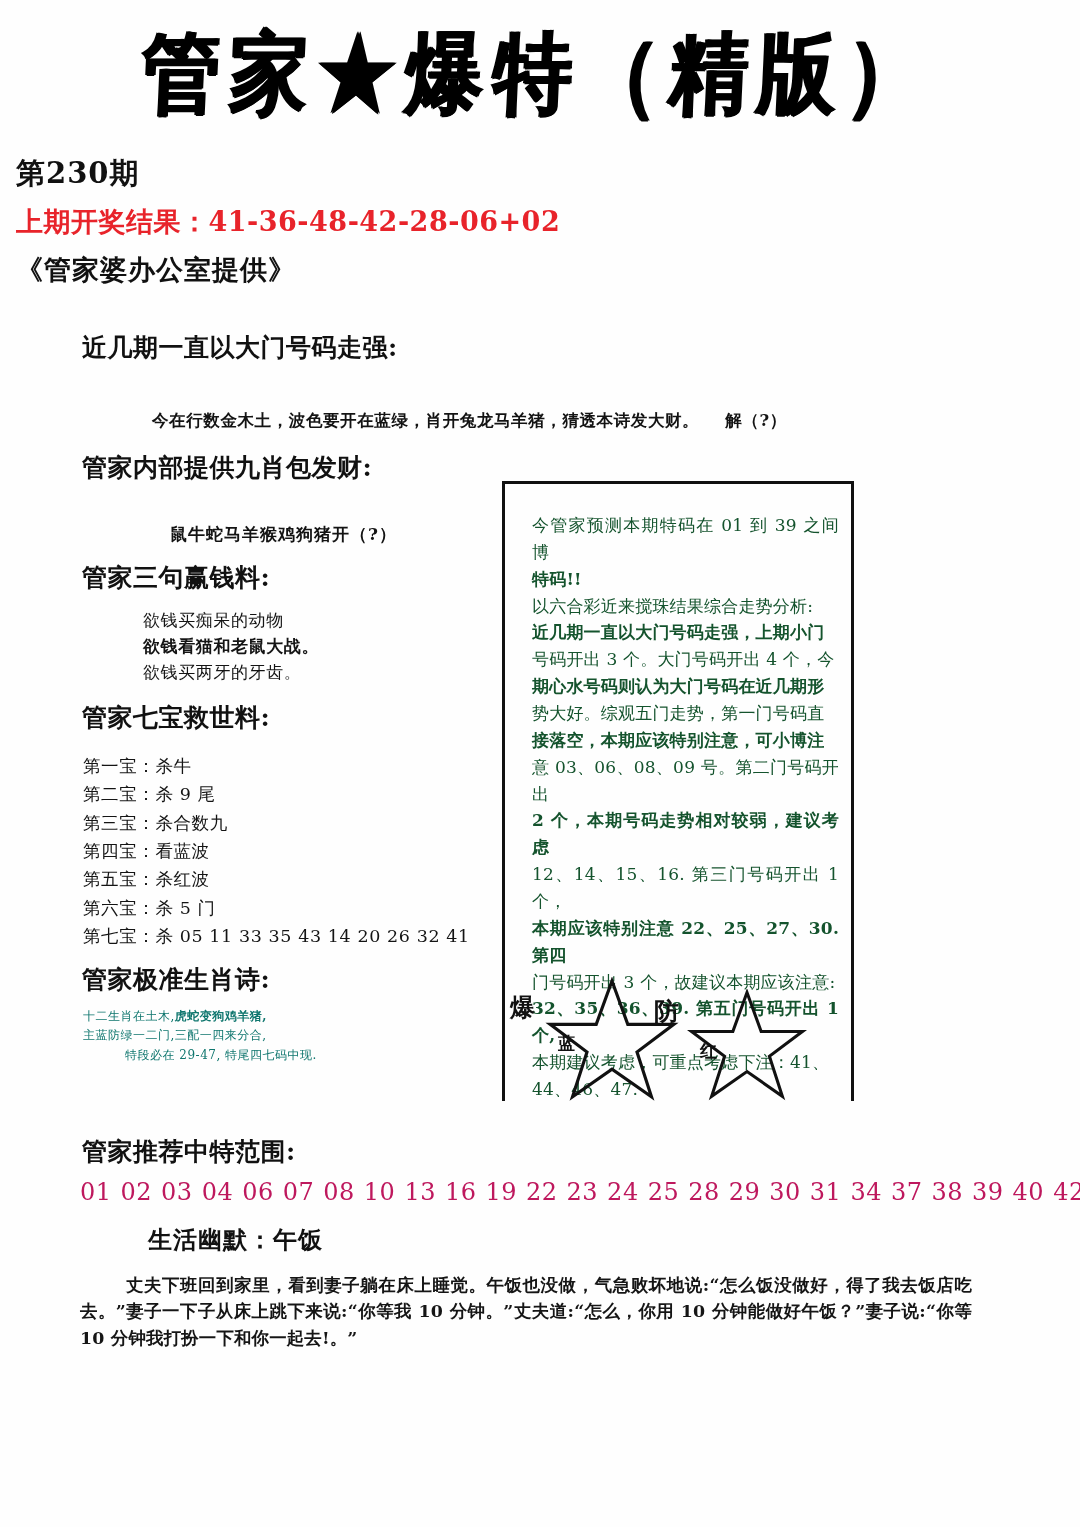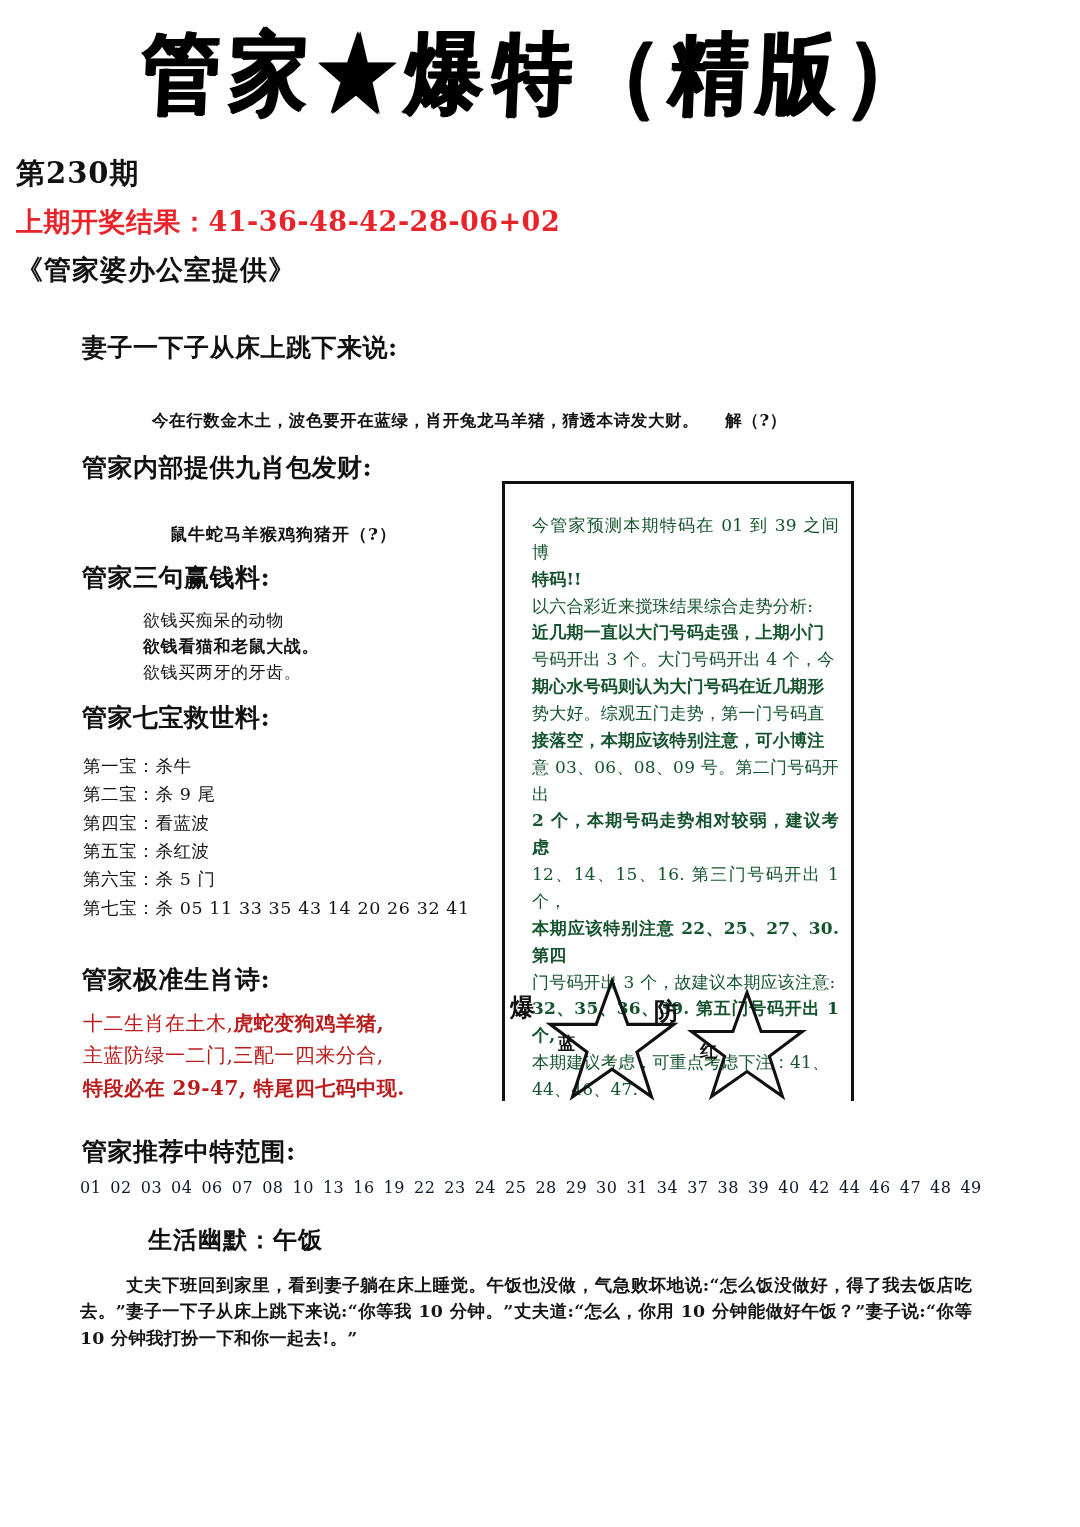--- a/index.html
+++ b/index.html
@@ -157,46 +157,47 @@
 
   .head-poem {
     position: absolute;
     left: 82px;
     top: 964px;
   }
   .zodiac-poem {
     position: absolute;
     left: 83px;
     top: 1007px;
-    font-size: 20px;
+    font-size: 12px;
     line-height: 1.62;
-    color: #b91c1c;
+    color: #0f766e;
     letter-spacing: 0.5px;
     width: 420px;
   }
   .zodiac-poem .row { white-space: nowrap; }
   .zodiac-poem .row .b { font-weight: 700; }
   .zodiac-poem .row.indent { text-align: right; padding-right: 46px; font-weight: 700; }
-  .zodiac-poem .row.all-b { font-weight: 700; }
+  .zodiac-poem .row.all-b { font-weight: 400; margin-left: 42px; }
 
   .head-range {
     position: absolute;
     left: 82px;
     top: 1136px;
   }
   .range-nums {
     position: absolute;
     left: 80px;
     top: 1178px;
     width: 920px;
-    font-size: 16px;
+    font-size: 24px;
     font-family: "DejaVu Serif", "Liberation Serif", serif;
     letter-spacing: 0.5px;
-    color: #0f172a;
-    white-space: nowrap;
+    color: #be185d;
+    white-space: nowrap;
+    text-align: center;
   }
   .range-nums span { margin-right: 9px; }
 
   
   .analysis-box {
     position: absolute;
     left: 502px;
     top: 481px;
     width: 352px;
     height: 620px;
@@ -290,40 +291,41 @@
     <div class="masthead-title">管家★爆特（精版）</div>
   </div>
 
   <div class="issue-block">
     <div class="issue-no">第230期</div>
     <div class="last-draw">上期开奖结果：41-36-48-42-28-06+02</div>
     <div class="office-line">《管家婆办公室提供》</div>
   </div>
 
   <div class="col-left">
-    <div class="sec-head">妻子一下子从床上跳下来说:</div>
+    <div class="sec-head">近几期一直以大门号码走强:</div>
   </div>
   <div class="four-phrase">
     <span>今在行数金木土，波色要开在蓝绿，肖开兔龙马羊猪，猜透本诗发大财。</span><span class="solve">解（?）</span>
   </div>
 
   <div class="sec-head head-9">管家内部提供九肖包发财:</div>
   <div class="nine-zodiac">鼠牛蛇马羊猴鸡狗猪开（?）</div>
 
   <div class="sec-head head-3">管家三句赢钱料:</div>
   <div class="three-lines">
     <div>欲钱买痴呆的动物</div>
     <div class="bold">欲钱看猫和老鼠大战。</div>
     <div>欲钱买两牙的牙齿。</div>
   </div>
 
   <div class="sec-head head-7">管家七宝救世料:</div>
   <div class="seven-list">
     <div class="row b">第一宝：杀牛</div>
     <div class="row">第二宝：杀 9 尾</div>
+    <div class="row b">第三宝：杀合数九</div>
     <div class="row">第四宝：看蓝波</div>
     <div class="row b">第五宝：杀红波</div>
     <div class="row">第六宝：杀 5 门</div>
     <div class="row b">第七宝：杀 05  11  33  35  43  14  20  26  32  41</div>
   </div>
 
   <div class="sec-head head-poem">管家极准生肖诗:</div>
   <div class="zodiac-poem">
     <div class="row"><span>十二生肖在土木,</span><span class="b">虎蛇变狗鸡羊猪,</span></div>
     <div class="row"><span>主蓝防绿一二门,</span><span>三配一四来分合,</span></div>

